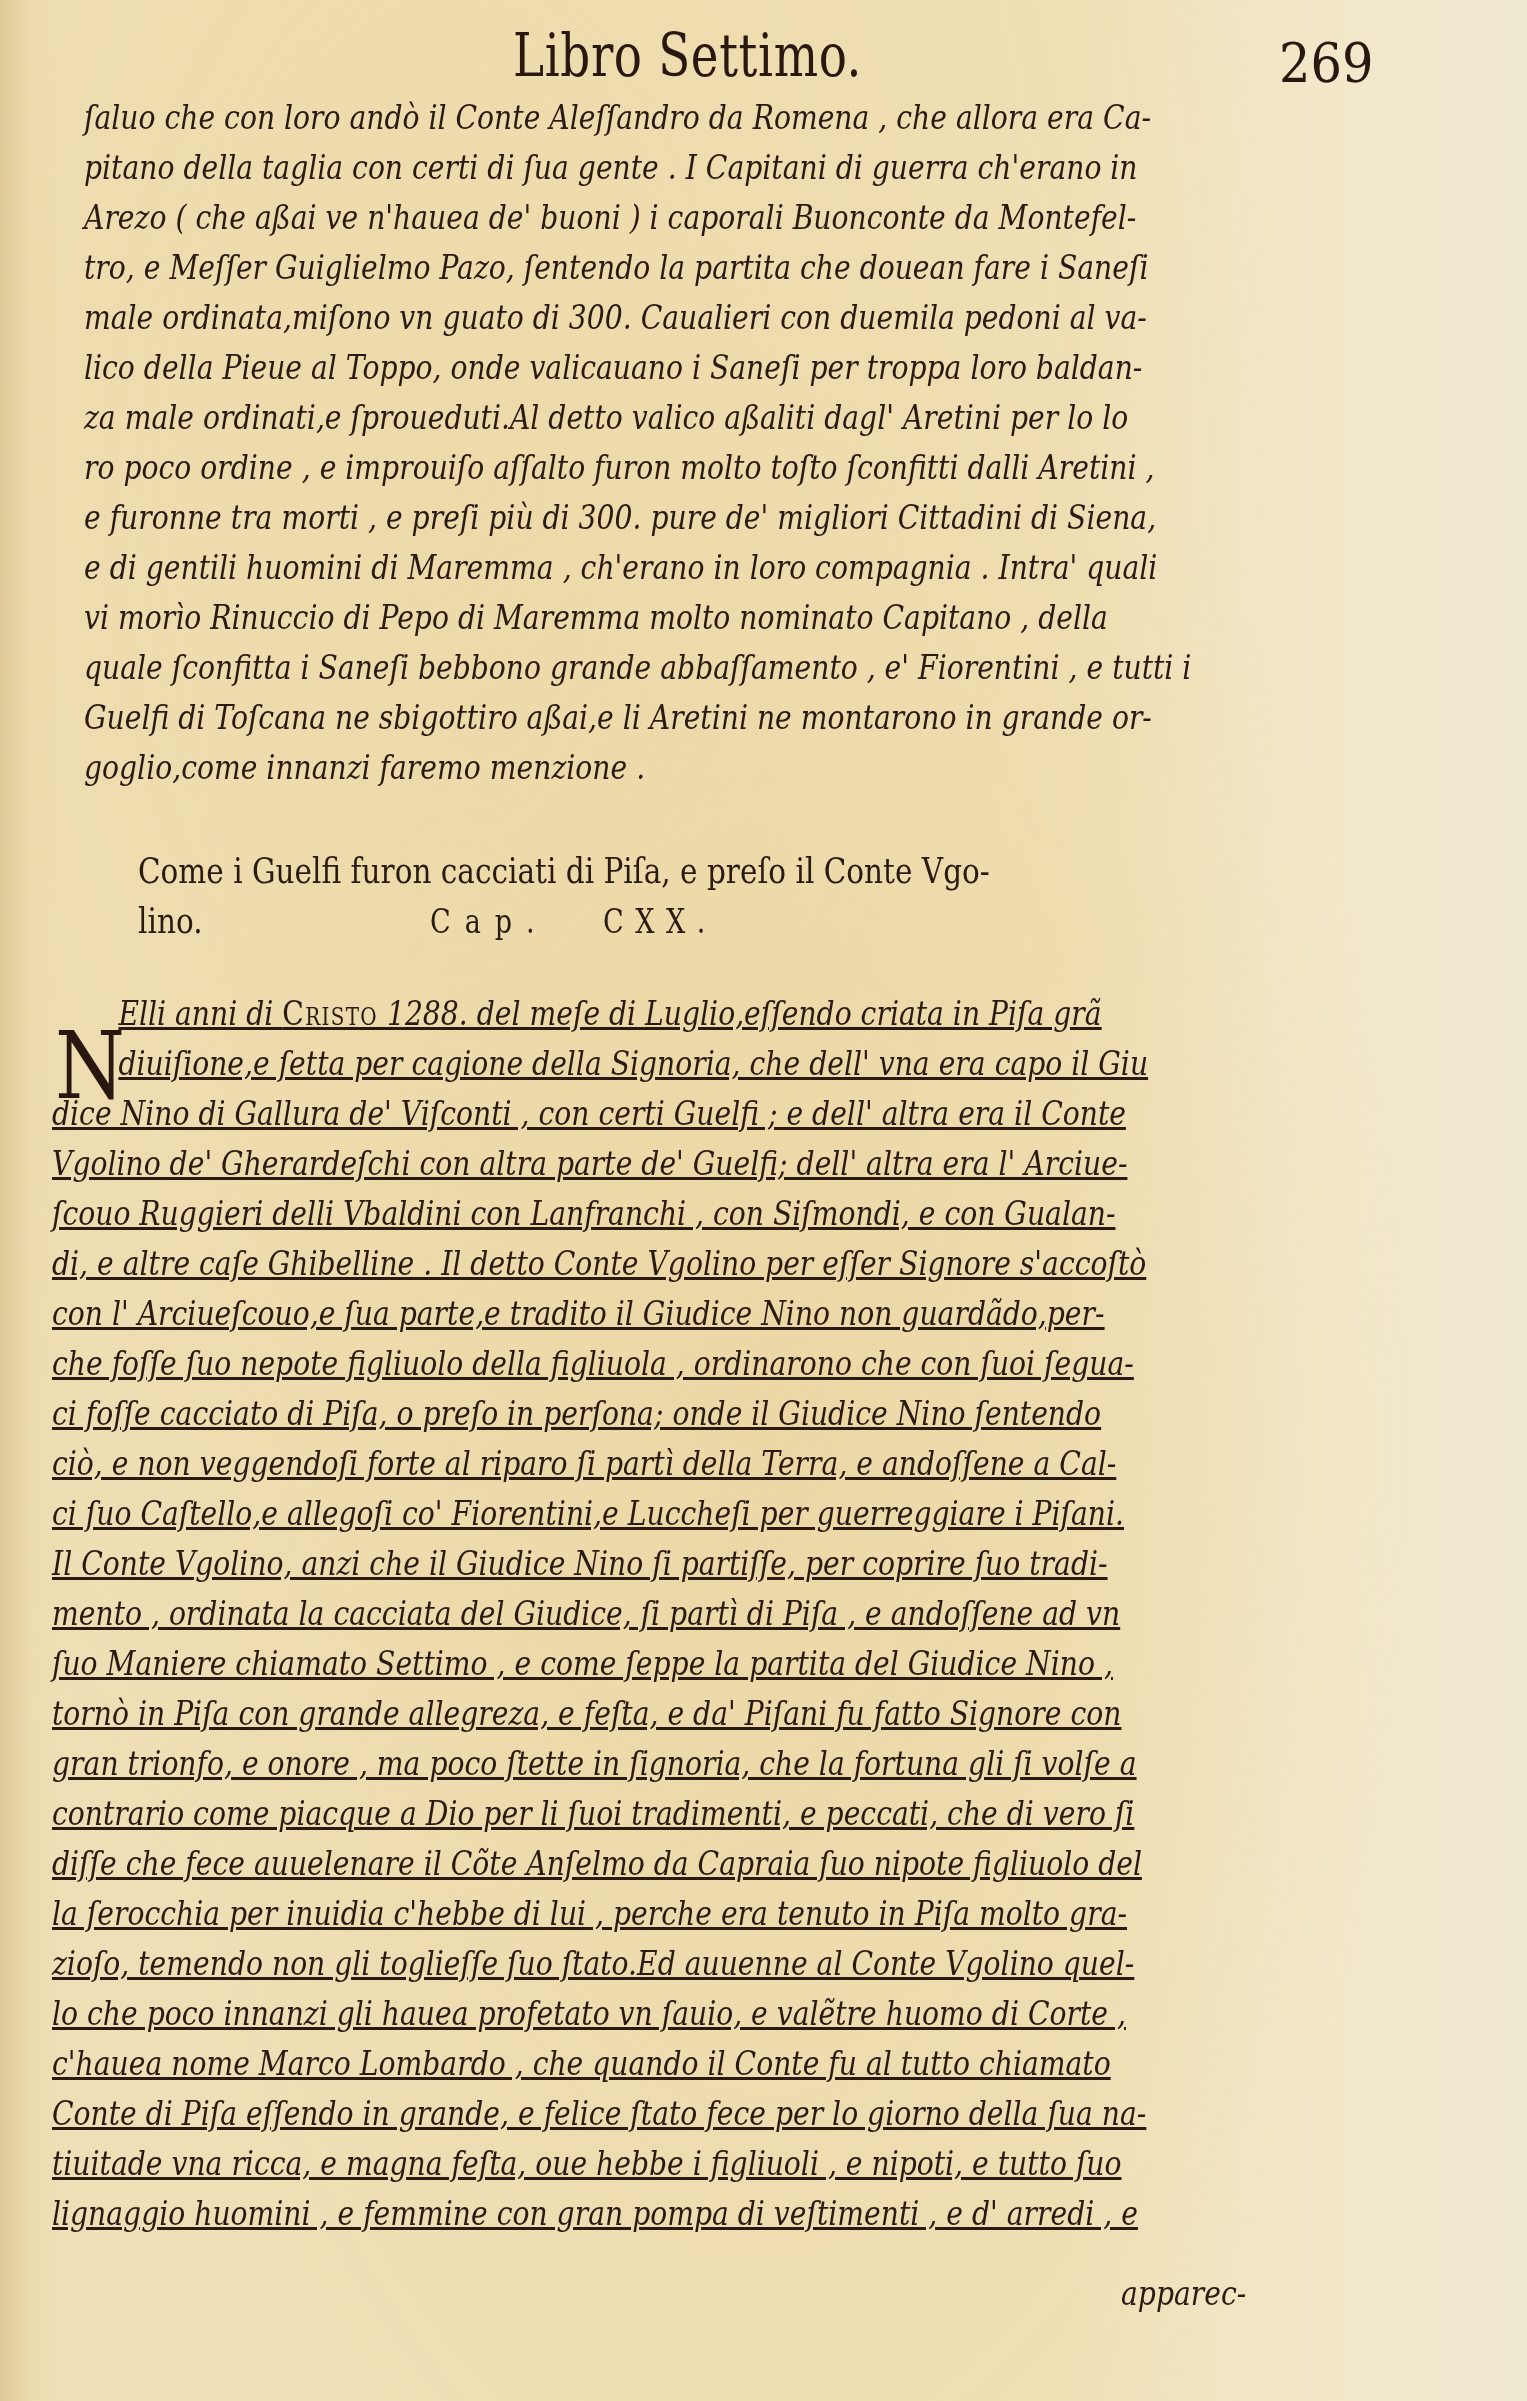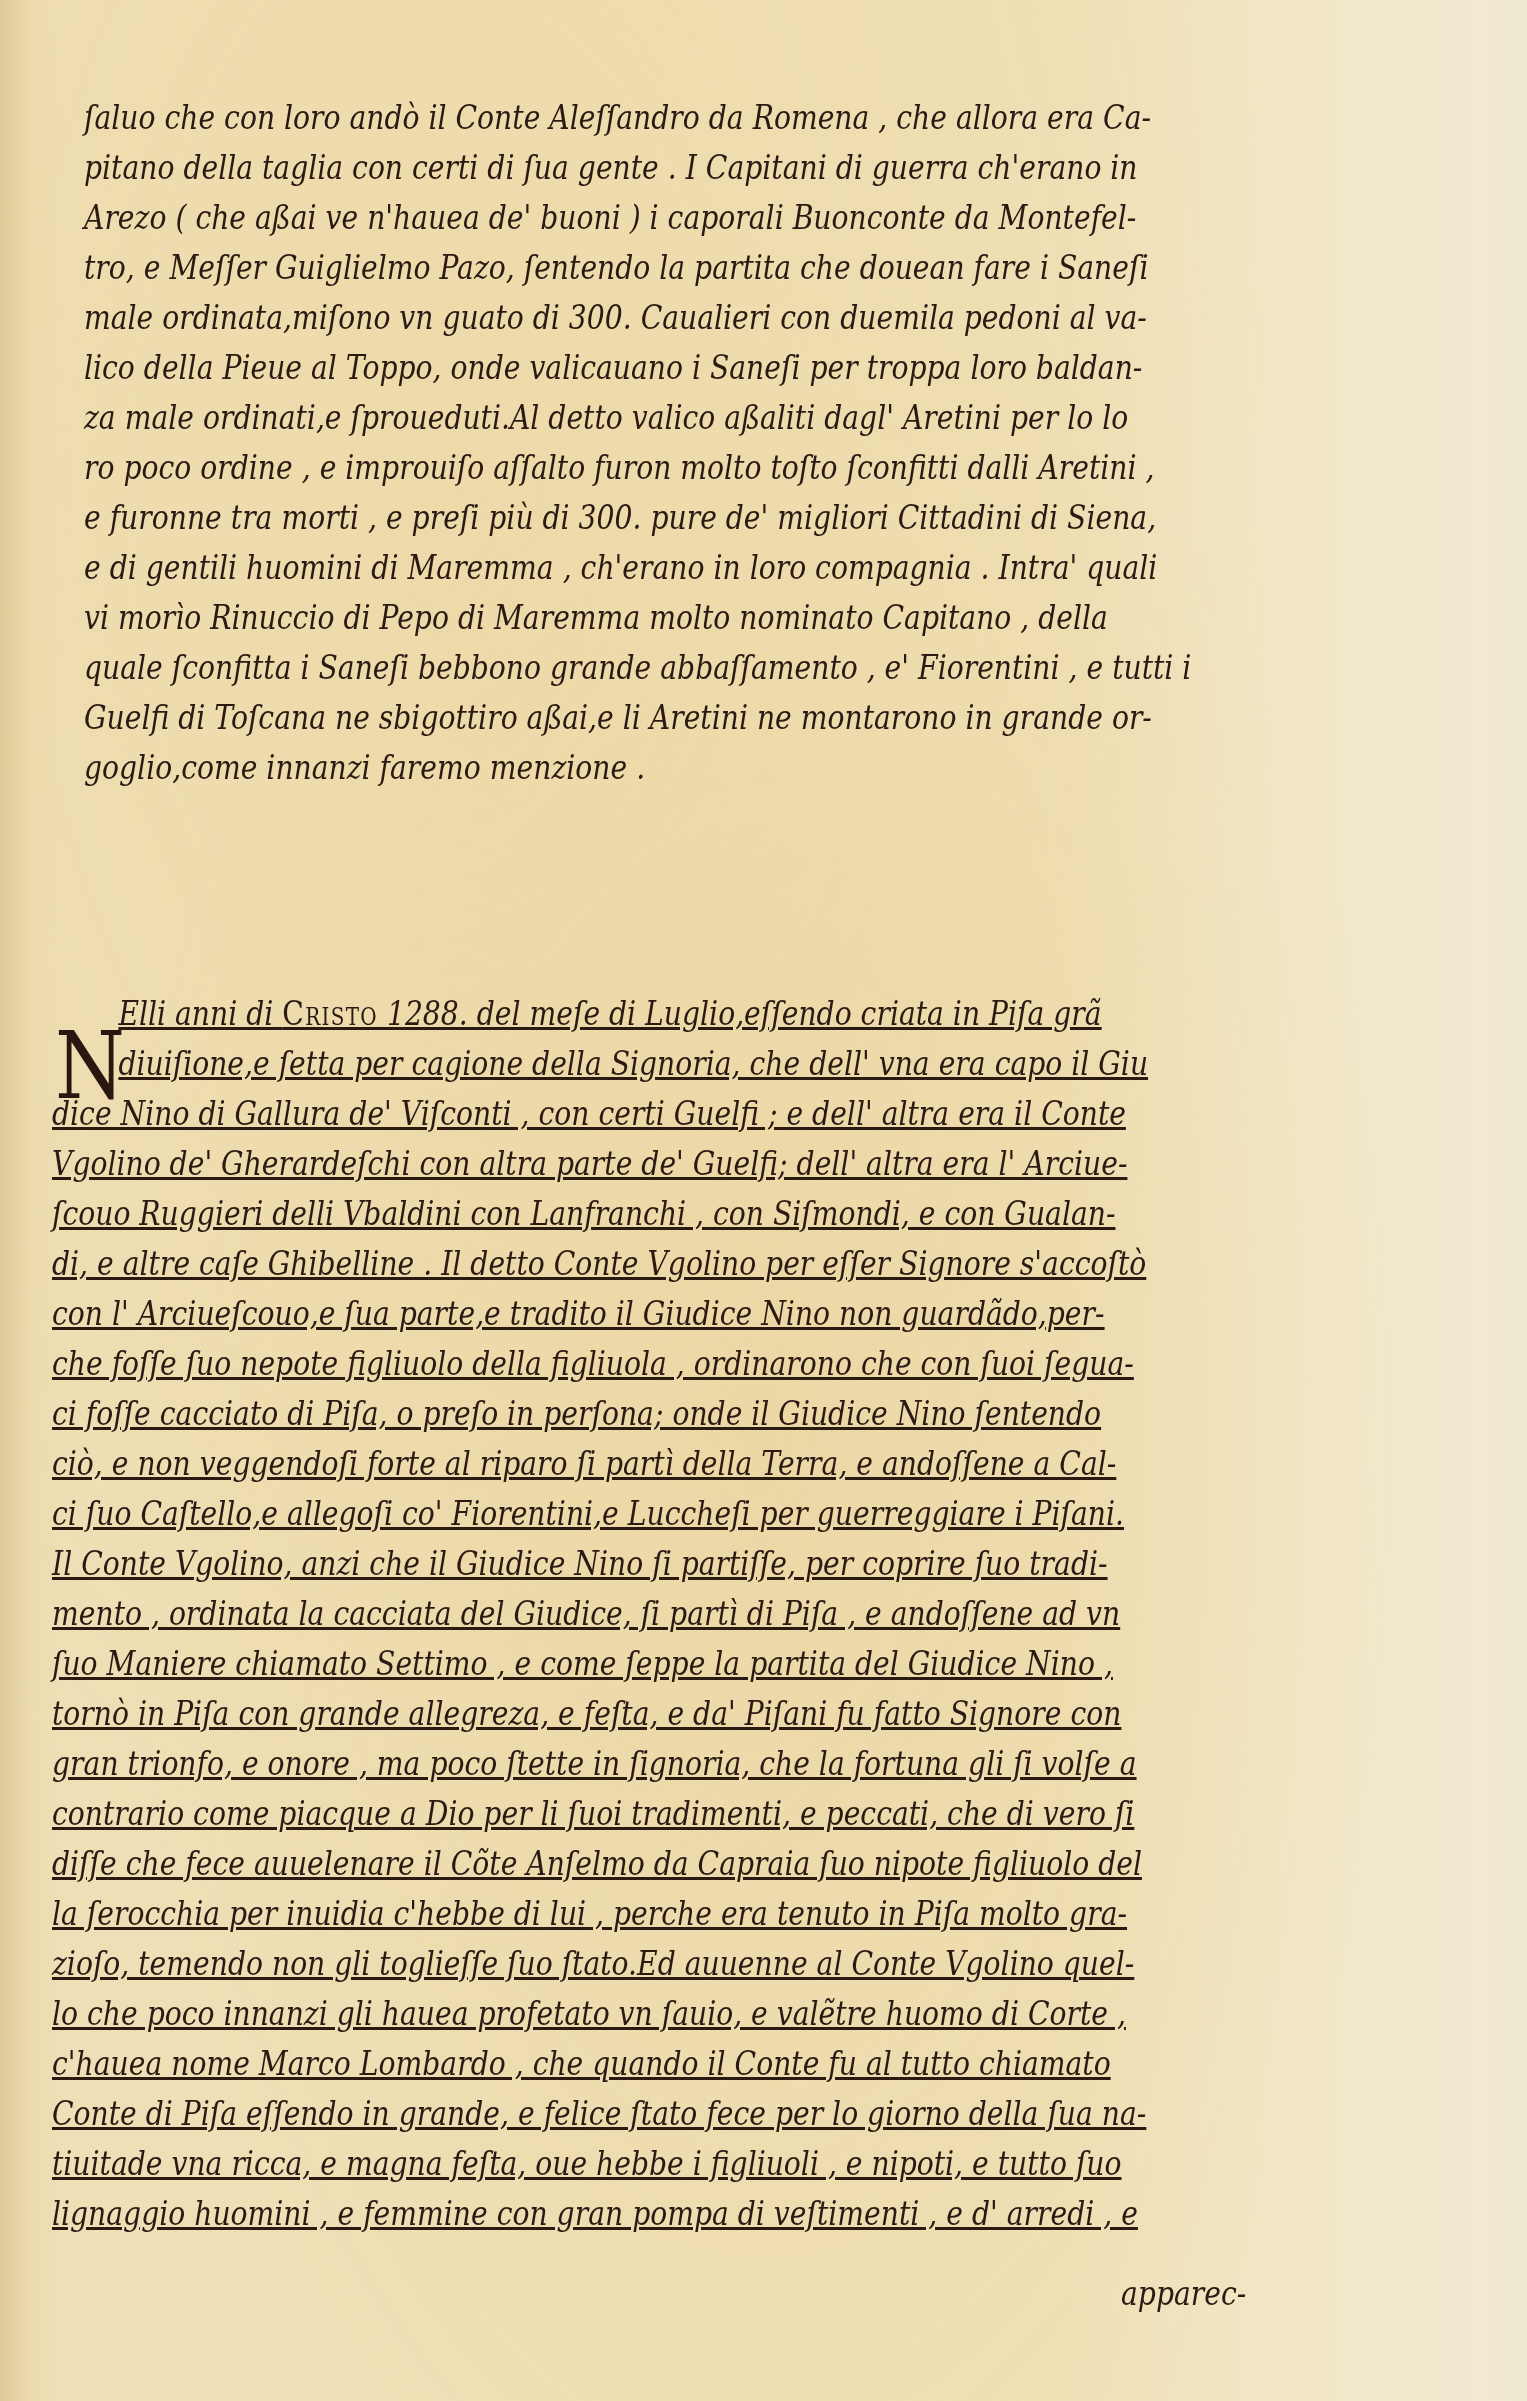--- a/index.html
+++ b/index.html
@@ -63,38 +63,50 @@
     position: absolute; left: 0; top: 0; width: 31px; height: 2401px;
     background: linear-gradient(90deg, rgba(190,160,100,0.25), rgba(190,160,100,0));
   }
 </style>
 </head>
 <body>
 
 <div class="page">
   <div class="gutter-shadow"></div>
 
+  <div class="running-head">
+    <div class="running-title">Libro Settimo.</div>
+    <div class="page-number">269</div>
+  </div>
 
   <div id="para1" class="text-block">
     <div class="line">ſaluo che con loro andò il Conte Aleſſandro da Romena , che allora era Ca-</div>
     <div class="line">pitano della taglia con certi di ſua gente . I Capitani di guerra ch'erano in</div>
     <div class="line">Arezo ( che aßai ve n'hauea de' buoni ) i caporali Buonconte da Montefel-</div>
     <div class="line">tro, e Meſſer Guiglielmo Pazo, ſentendo la partita che douean fare i Saneſi</div>
     <div class="line">male ordinata,miſono vn guato di 300. Caualieri con duemila pedoni al va-</div>
     <div class="line">lico della Pieue al Toppo, onde valicauano i Saneſi per troppa loro baldan-</div>
     <div class="line">za male ordinati,e ſproueduti.Al detto valico aßaliti dagl' Aretini per lo lo</div>
     <div class="line">ro poco ordine , e improuiſo aſſalto furon molto toſto ſconfitti dalli Aretini ,</div>
     <div class="line">e furonne tra morti , e preſi più di 300. pure de' migliori Cittadini di Siena,</div>
     <div class="line">e di gentili huomini di Maremma , ch'erano in loro compagnia . Intra' quali</div>
     <div class="line">vi morìo Rinuccio di Pepo di Maremma molto nominato Capitano , della</div>
     <div class="line">quale ſconfitta i Saneſi bebbono grande abbaſſamento , e' Fiorentini , e tutti i</div>
     <div class="line">Guelfi di Toſcana ne sbigottiro aßai,e li Aretini ne montarono in grande or-</div>
     <div class="line">goglio,come innanzi faremo menzione .</div>
   </div>
 
+  <div class="chapter-heading">
+    <div class="hline">Come i Guelfi furon cacciati di Piſa, e preſo il Conte Vgo-</div>
+    <div class="hline">
+      <span>lino.</span>
+      <span class="cap-label">Cap.</span>
+      <span class="cap-number">CXX.</span>
+    </div>
+  </div>
 
   <div class="drop-cap">N</div>
 
   <div id="para2" class="text-block">
     <div class="line indent"><span>Elli anni di </span><span class="caps">Cristo</span><span> 1288. del meſe di Luglio,eſſendo criata in Piſa grã</span></div>
     <div class="line indent">diuiſione,e ſetta per cagione della Signoria, che dell' vna era capo il Giu</div>
     <div class="line">dice Nino di Gallura de' Viſconti , con certi Guelfi ; e dell' altra era il Conte</div>
     <div class="line">Vgolino de' Gherardeſchi con altra parte de' Guelfi; dell' altra era l' Arciue-</div>
     <div class="line">ſcouo Ruggieri delli Vbaldini con Lanfranchi , con Siſmondi, e con Gualan-</div>
     <div class="line">di, e altre caſe Ghibelline . Il detto Conte Vgolino per eſſer Signore s'accoſtò</div>

